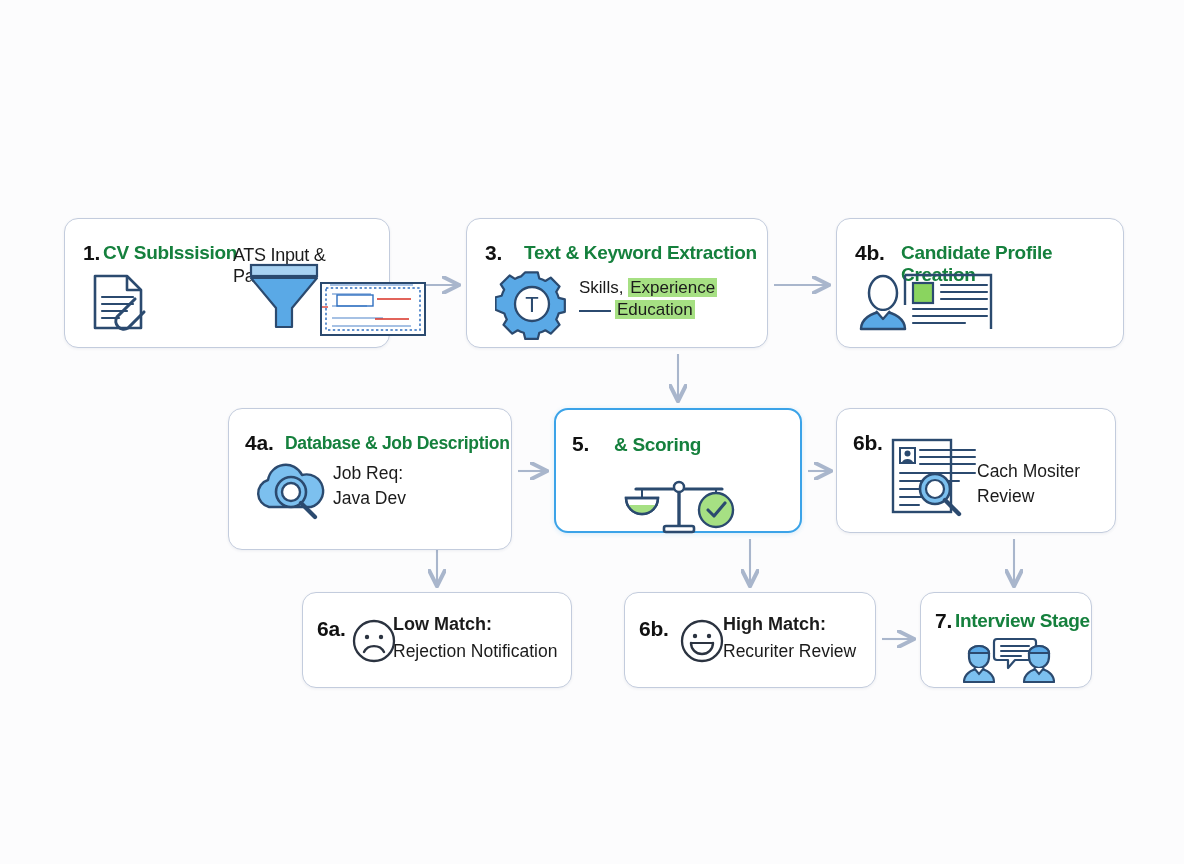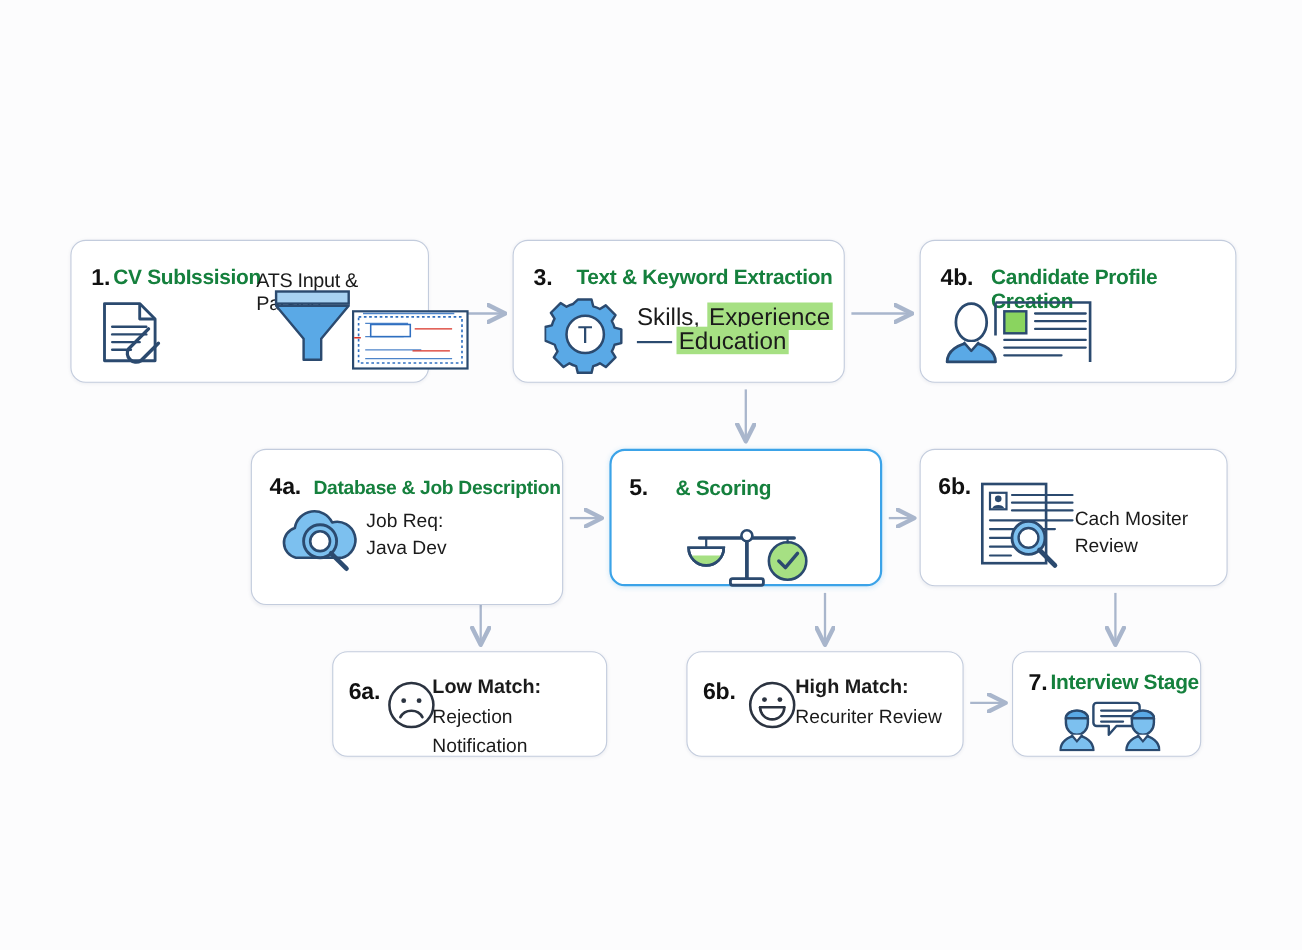--- a/index.html
+++ b/index.html
@@ -57,21 +57,21 @@
   #n1 .title { position: absolute; left: 38px;  top: 23px; }
   #n1 .ats   { position: absolute; left: 168px; top: 26px; font-size: 18px; font-weight: normal; color: #1b1b1b; letter-spacing: -0.3px;}
   #n1 .ic-doc  { position: absolute; left: 22px; top: 52px; }
   #n1 .ic-fun  { position: absolute; left: 168px; top: 42px; }
 
   
   #n3 { left: 466px; top: 218px; width: 302px; height: 130px; }
   #n3 .num   { position: absolute; left: 18px;  top: 22px; }
   #n3 .title { position: absolute; left: 57px;  top: 23px; }
   #n3 .ic-gear { position: absolute; left: 28px; top: 48px; }
-  #n3 .kw { position: absolute; left: 112px; top: 58px; font-size: 22px; line-height: 22px; white-space: nowrap; }
+  #n3 .kw { position: absolute; left: 112px; top: 58px; font-size: 17px; line-height: 22px; white-space: nowrap; }
   #n3 .dash { display:inline-block; width:32px; height:0; border-top:2.4px solid #2b4a6f; vertical-align: middle; margin-right:4px;}
 
   
   #n4b { left: 836px; top: 218px; width: 288px; height: 130px; }
   #n4b .num   { position: absolute; left: 18px; top: 22px; }
   #n4b .title { position: absolute; left: 64px; top: 23px; }
   #n4b .ic-prof { position: absolute; left: 22px; top: 52px; }
 
   
   #n4a { left: 228px; top: 408px; width: 284px; height: 142px; }
@@ -86,21 +86,21 @@
   #n5 .title { position: absolute; left: 58px; top: 23px; line-height: 23px; }
   #n5 .ic-scale { position: absolute; left: 62px; top: 68px; }
 
   
   #n6bt { left: 836px; top: 408px; width: 280px; height: 125px; }
   #n6bt .num { position: absolute; left: 16px; top: 22px; }
   #n6bt .ic-res { position: absolute; left: 50px; top: 26px; }
   #n6bt .txt { position: absolute; left: 140px; top: 50px; font-size: 17.5px; line-height: 25px; }
 
   
-  #n6a { left: 302px; top: 592px; width: 250px; height: 96px; }
+  #n6a { left: 302px; top: 592px; width: 270px; height: 96px; }
   #n6a .num { position: absolute; left: 14px; top: 24px; }
   #n6a .ic-sad { position: absolute; left: 48px; top: 25px; }
   #n6a .txt { position: absolute; left: 90px; top: 18px; font-size: 17.5px; line-height: 27px; }
   #n6a .b { font-weight: bold; font-size: 18px; }
 
   
   #n6bb { left: 624px; top: 592px; width: 252px; height: 96px; }
   #n6bb .num { position: absolute; left: 14px; top: 24px; }
   #n6bb .ic-happy { position: absolute; left: 54px; top: 25px; }
   #n6bb .txt { position: absolute; left: 98px; top: 18px; font-size: 17.5px; line-height: 27px; }

